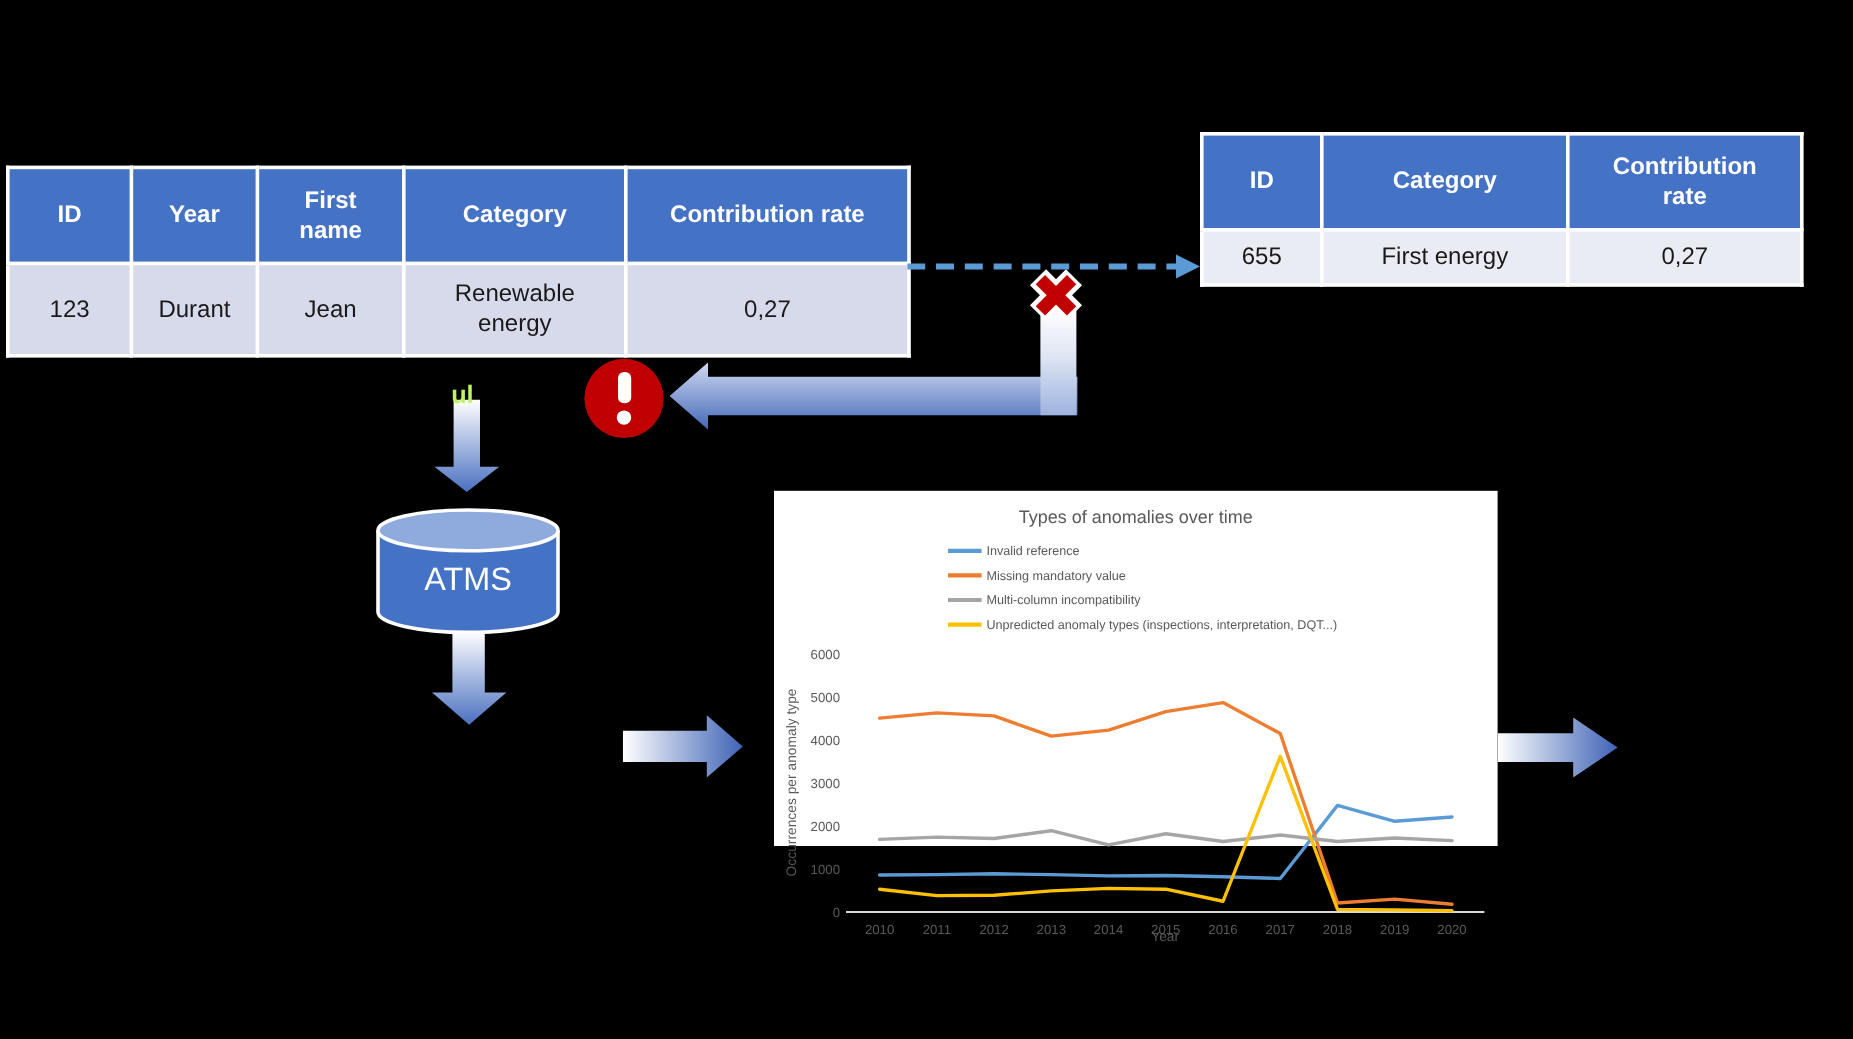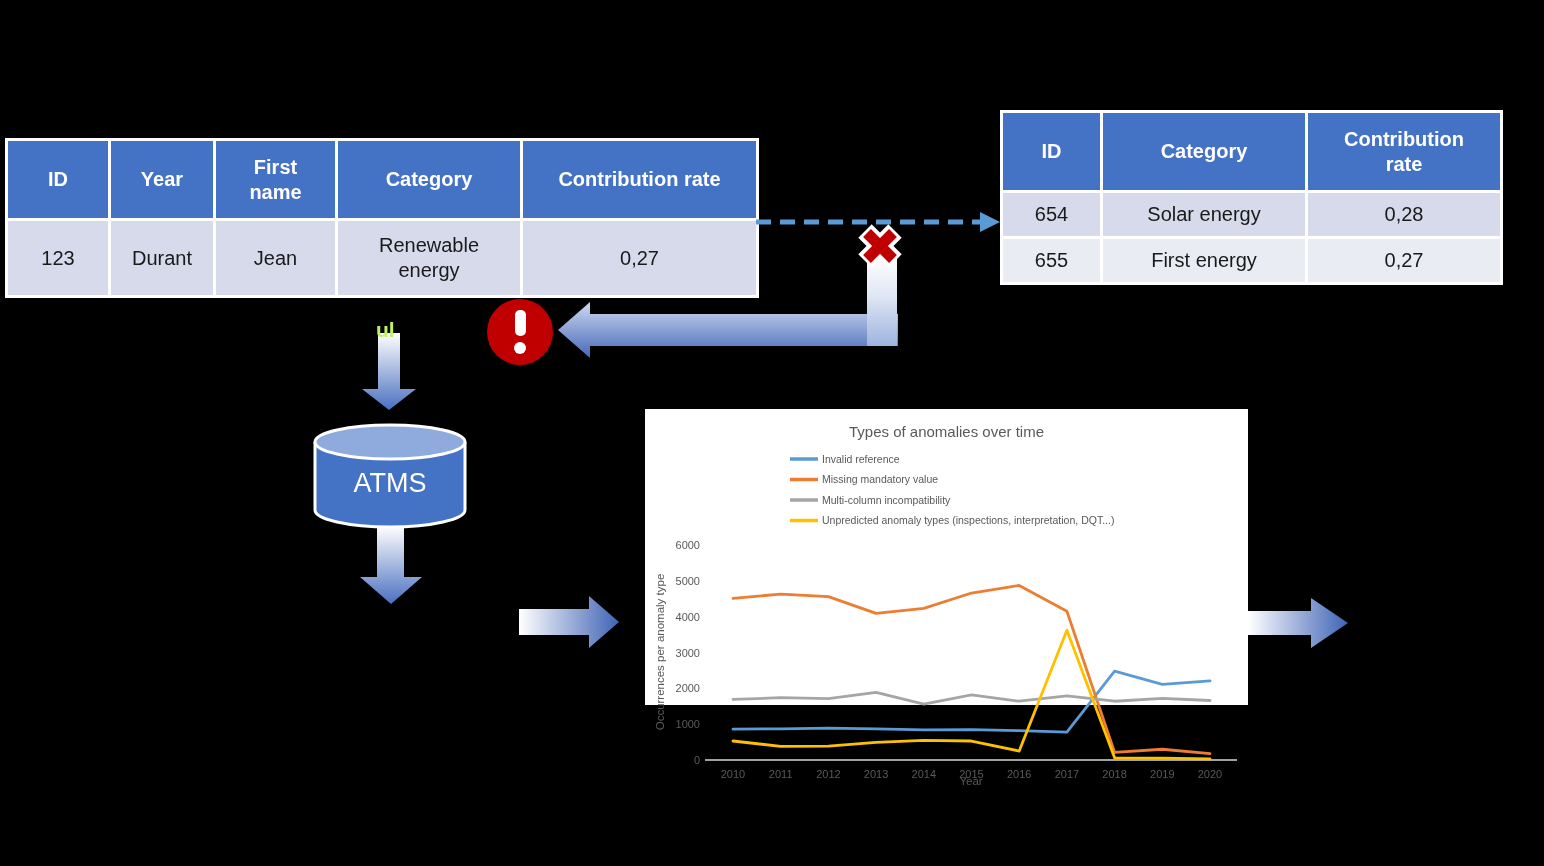--- a/index.html
+++ b/index.html
@@ -78,25 +78,20 @@
     <colgroup>
         <col style="width:100px">
         <col style="width:205px">
         <col style="width:195px">
       </colgroup>
     <tbody>
         <tr style="height:80px">
       <th>ID</th>
       <th>Category</th>
       <th><span class="wrap-140">Contribution rate</span></th>
-    </tr>
-    <tr style="height:46px">
-      <td>654</td>
-      <td>Solar energy</td>
-      <td>0,28</td>
     </tr>
     <tr style="height:46px" class="alt">
       <td>655</td>
       <td>First energy</td>
       <td>0,27</td>
     </tr>
   </tbody>
     </table>
 
   <svg class="abs" style="left:756px;top:209px;" width="244" height="26">

